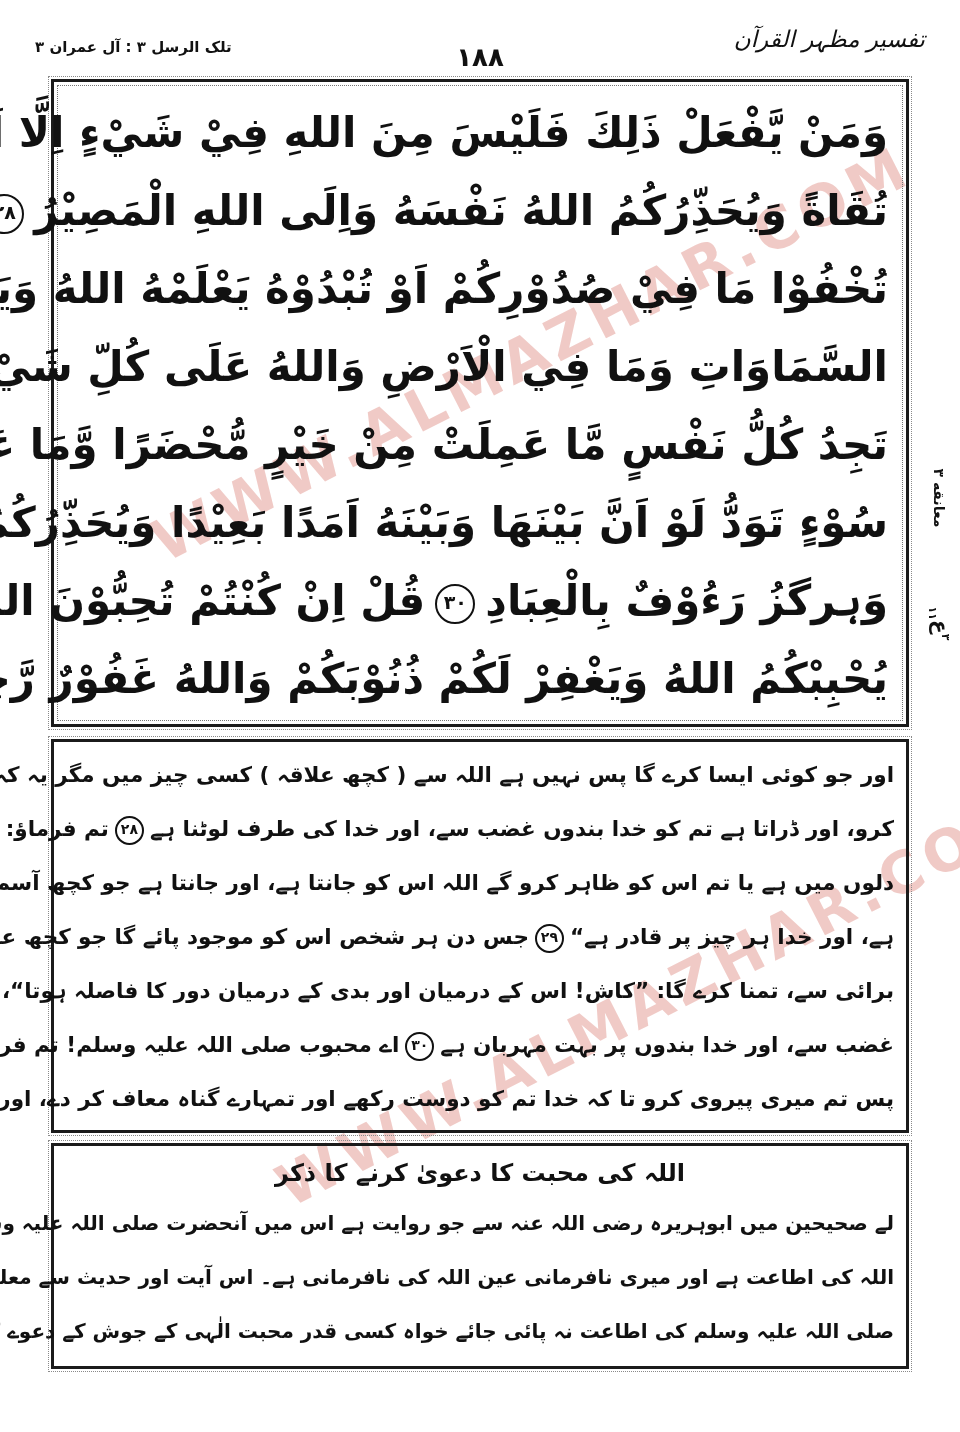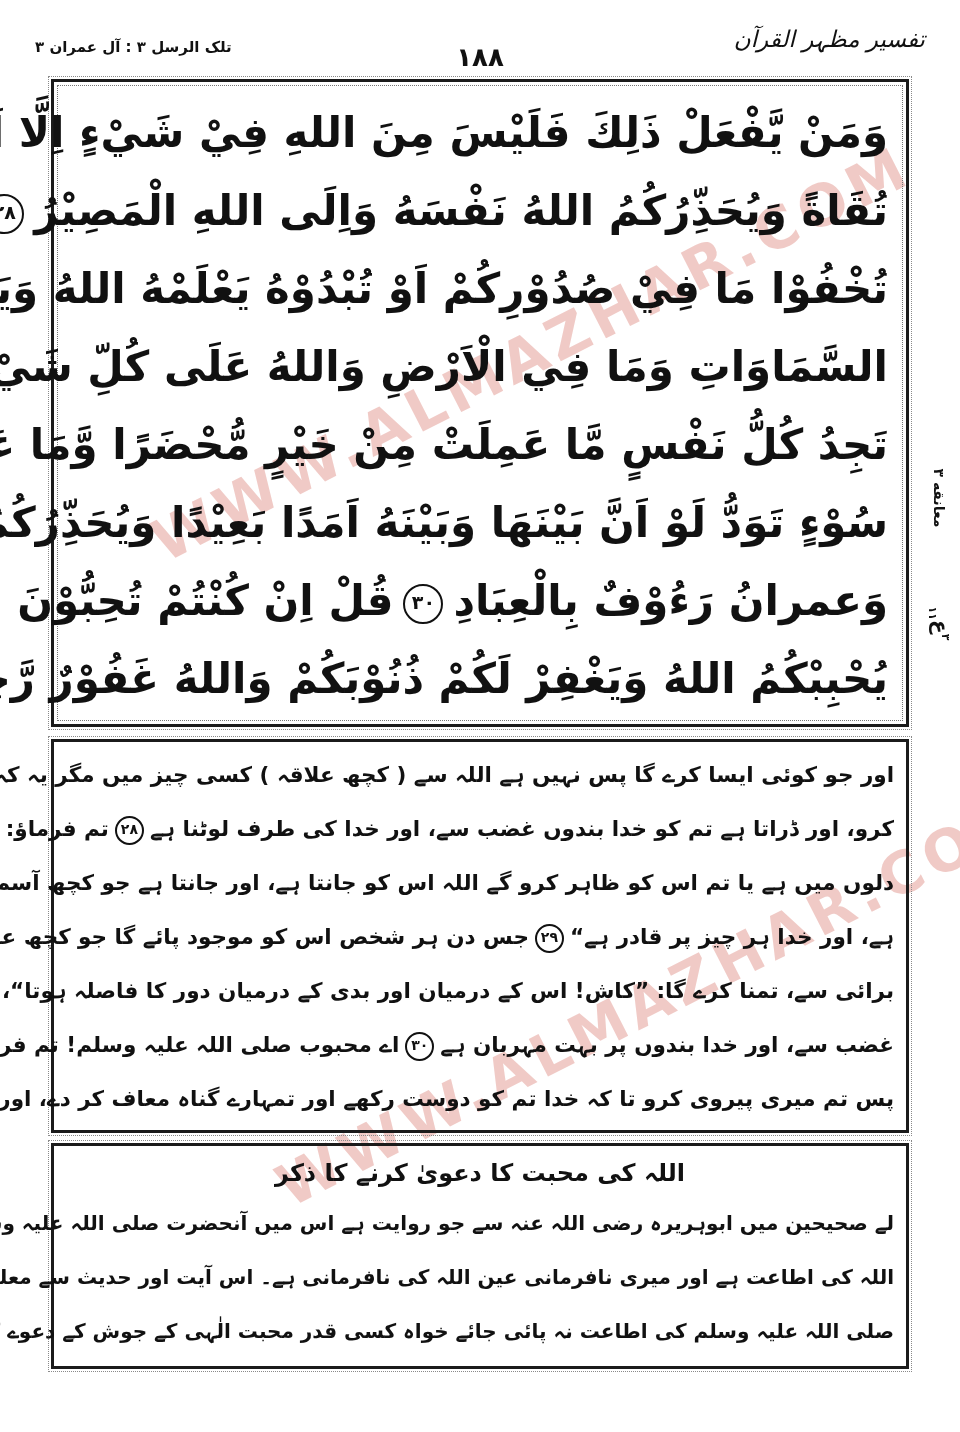--- a/index.html
+++ b/index.html
@@ -88,21 +88,21 @@
 
   <section class="box quran-box">
     <div class="mid">
       <div class="inner">
         <div class="qline"><span>وَمَنْ يَّفْعَلْ ذَلِكَ فَلَيْسَ مِنَ اللهِ فِيْ شَيْءٍ اِلَّا اَنْ تَتَّقُوْا مِنْهُمْ</span></div>
         <div class="qline"><span>تُقَاةً وَيُحَذِّرُكُمُ اللهُ نَفْسَهُ وَاِلَى اللهِ الْمَصِيْرُ</span><span class="vnum big">۲۸</span></div>
         <div class="qline"><span>تُخْفُوْا مَا فِيْ صُدُوْرِكُمْ اَوْ تُبْدُوْهُ يَعْلَمْهُ اللهُ وَيَعْلَمُ مَا فِيْ</span></div>
         <div class="qline"><span>السَّمَاوَاتِ وَمَا فِي الْاَرْضِ وَاللهُ عَلَى كُلِّ شَيْءٍ قَدِيْرٌ</span></div>
         <div class="qline"><span>تَجِدُ كُلُّ نَفْسٍ مَّا عَمِلَتْ مِنْ خَيْرٍ مُّحْضَرًا وَّمَا عَمِلَتْ مِنْ</span></div>
         <div class="qline"><span>سُوْءٍ تَوَدُّ لَوْ اَنَّ بَيْنَهَا وَبَيْنَهُ اَمَدًا بَعِيْدًا وَيُحَذِّرُكُمُ اللهُ نَفْسَهُ</span></div>
-        <div class="qline"><span>وَعمرانُ رَءُوْفٌ بِالْعِبَادِ</span><span class="vnum big">۳۰</span><span>قُلْ اِنْ كُنْتُمْ تُحِبُّوْنَ اللهَ فَاتَّبِعُوْنِيْ</span></div>
+        <div class="qline"><span>وَہرگزُ رَءُوْفٌ بِالْعِبَادِ</span><span class="vnum big">۳۰</span><span>قُلْ اِنْ كُنْتُمْ تُحِبُّوْنَ اللهَ فَاتَّبِعُوْنِيْ</span></div>
         <div class="qline center"><span>يُحْبِبْكُمُ اللهُ وَيَغْفِرْ لَكُمْ ذُنُوْبَكُمْ وَاللهُ غَفُوْرٌ رَّحِيْمٌ</span></div>
       </div>
     </div>
   </section>
 
   <section class="box trans-box">
     <div class="mid inner2">
       <div class="tline"><span>اور جو کوئی ایسا کرے گا پس نہیں ہے اللہ سے ( کچھ علاقہ ) کسی چیز میں مگر یہ کہ تم ان کے شر سے بچاؤ کی صورت پیدا</span></div>
       <div class="tline"><span>کرو، اور ڈراتا ہے تم کو خدا بندوں غضب سے، اور خدا کی طرف لوٹنا ہے</span><span class="vnum small">۲۸</span><span>تم فرماؤ: ”اگر تم چھپاؤ گے جو کچھ تمہارے</span></div>
       <div class="tline"><span>دلوں میں ہے یا تم اس کو ظاہر کرو گے اللہ اس کو جانتا ہے، اور جانتا ہے جو کچھ آسمانوں میں ہے اور جو کچھ زمین میں</span></div>

